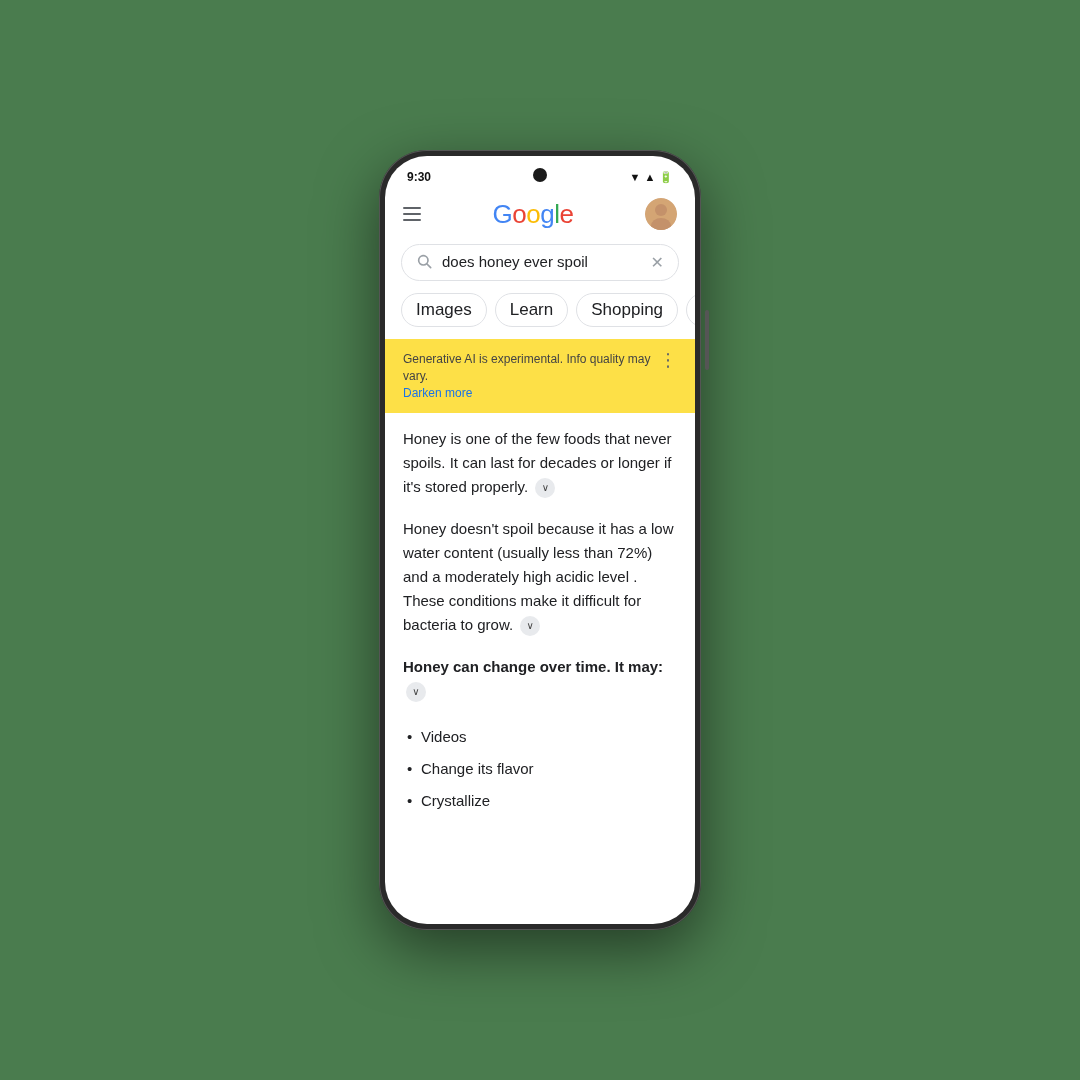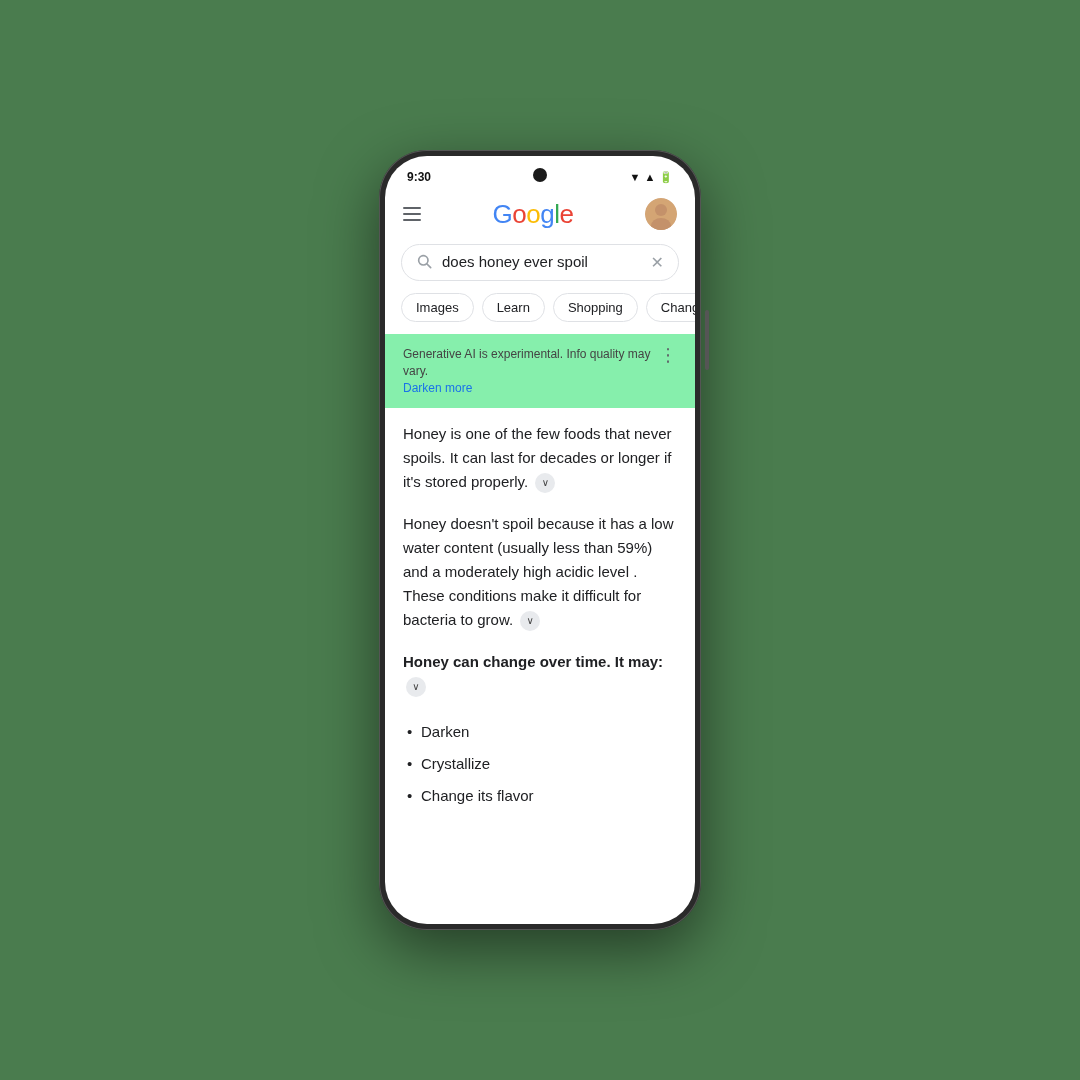--- a/index.html
+++ b/index.html
@@ -161,30 +161,30 @@
       padding: 0 16px 12px 16px;
       overflow-x: auto;
     }
 
     .filter-chips::-webkit-scrollbar { display: none; }
 
     .chip {
       border: 1.5px solid #dfe1e5;
       border-radius: 20px;
       padding: 6px 14px;
-      font-size: 13px;
+      font-size: 17px;
       color: #202124;
       white-space: nowrap;
       cursor: pointer;
       background: #fff;
     }
 
     
     .ai-notice {
-      background: #86efac;
+      background: #fde047;
       margin: 0;
       padding: 12px 18px;
       display: flex;
       justify-content: space-between;
       align-items: flex-start;
     }
 
     .ai-notice-text {
       font-size: 12px;
       color: #444;
@@ -327,31 +327,31 @@
       <span class="three-dots">⋮</span>
     </div>
 
     <div class="content">
       <p>
         <span>Honey is one of the few foods that never spoils. It can last for decades or longer if it's stored properly.</span>
         <span class="expand-btn">∨</span>
       </p>
 
       <p>
-        <span>Honey doesn't spoil because it has a low water content (usually less than 59%) and a moderately high acidic level . These conditions make it difficult for bacteria to grow.</span>
+        <span>Honey doesn't spoil because it has a low water content (usually less than 72%) and a moderately high acidic level . These conditions make it difficult for bacteria to grow.</span>
         <span class="expand-btn">∨</span>
       </p>
 
       <p>
         <span class="bold-heading">Honey can change over time. It may:</span>
         <span class="expand-btn">∨</span>
       </p>
 
       <ul class="bullet-list">
-        <li>Darken</li>
+        <li>Videos</li>
+        <li>Change its flavor</li>
         <li>Crystallize</li>
-        <li>Change its flavor</li>
       </ul>
 
     </div>
 
   </div>
 </div>
 
 </body></html>

